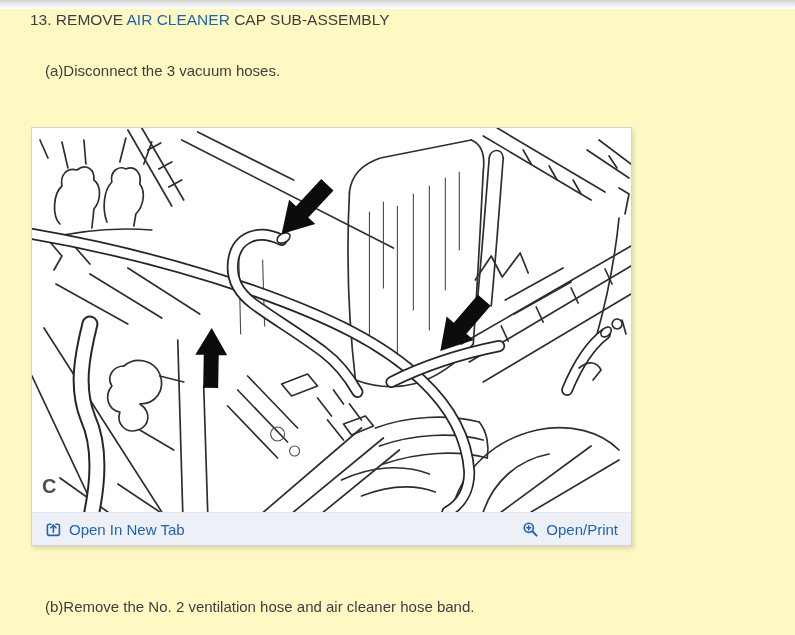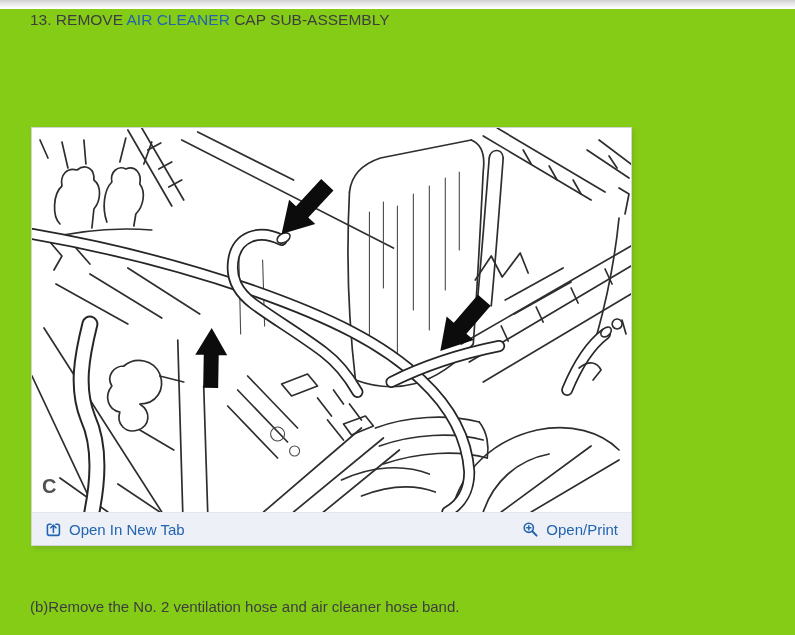--- a/index.html
+++ b/index.html
@@ -1,24 +1,24 @@
 <!DOCTYPE html>
 <html><head>
 <meta charset="utf-8">
 <style>
   html,body{margin:0;padding:0;background:#ffffff;overflow:hidden;}
-  .page{position:relative;width:795px;height:635px;background:#84cc16;
+  .page{position:relative;width:795px;height:635px;background:#fef9c3;
         font-family:"Liberation Sans",sans-serif;color:#3d3e40;}
   .top-divider{position:absolute;left:0;top:0;width:795px;height:9px;
         background:linear-gradient(to bottom,#d0d0d0 0%,#e7e7e7 40%,#fbfbfb 85%,#ffffff 100%);}
   .heading{position:absolute;left:30px;top:10px;font-size:15.5px;line-height:20px;}
   .inline-link{color:#2264b1;text-decoration:none;cursor:pointer;}
   .step{position:absolute;font-size:15px;line-height:19px;color:#3d3e40;}
   .step-a{left:45px;top:61px;}
-  .step-b{left:30px;top:597px;}
+  .step-b{left:45px;top:597px;}
   .figure-panel{position:absolute;left:31px;top:127px;width:601px;height:419px;
         border:1px solid #d3d4d6;background:#ffffff;box-sizing:border-box;
         box-shadow:2px 3px 4px rgba(80,80,80,.18);}
   .drawing{position:relative;width:599px;height:384px;background:#ffffff;}
   .drawing svg{display:block;width:599px;height:384px;}
   .watermark{position:absolute;left:10px;top:348px;font-size:20px;font-weight:bold;
         color:#4f5052;line-height:20px;}
   .figure-footer{position:relative;width:599px;height:33px;background:#edf1f7;
         border-top:1px solid #e2e6ee;box-sizing:border-box;display:flex;
         align-items:center;justify-content:space-between;padding:0 13px;}
@@ -37,20 +37,21 @@
 </style>
 </head>
 <body>
 
 <div class="page">
 
   <div class="top-divider"></div>
 
   <div class="heading"><span>13. REMOVE </span><a class="inline-link">AIR CLEANER</a><span> CAP SUB-ASSEMBLY</span></div>
 
+  <div class="step step-a">(a)Disconnect the 3 vacuum hoses.</div>
 
   <div class="figure-panel">
     <div class="drawing">
       <svg viewBox="0 0 600 384" preserveAspectRatio="none">
         <defs>
           <path id="arr" d="M0,0 L-16,-27 L-7.5,-27 L-7.5,-60 L7.5,-60 L7.5,-27 L16,-27 Z"></path>
         </defs>
 
         <g class="n">
 

